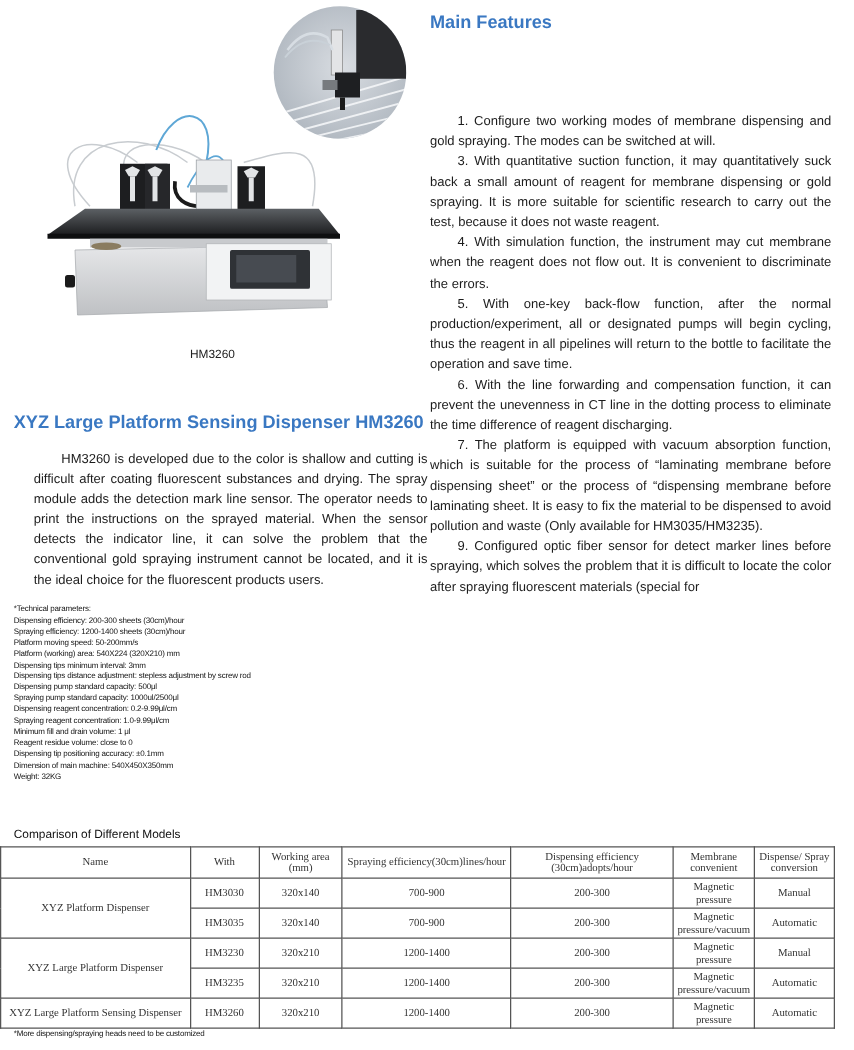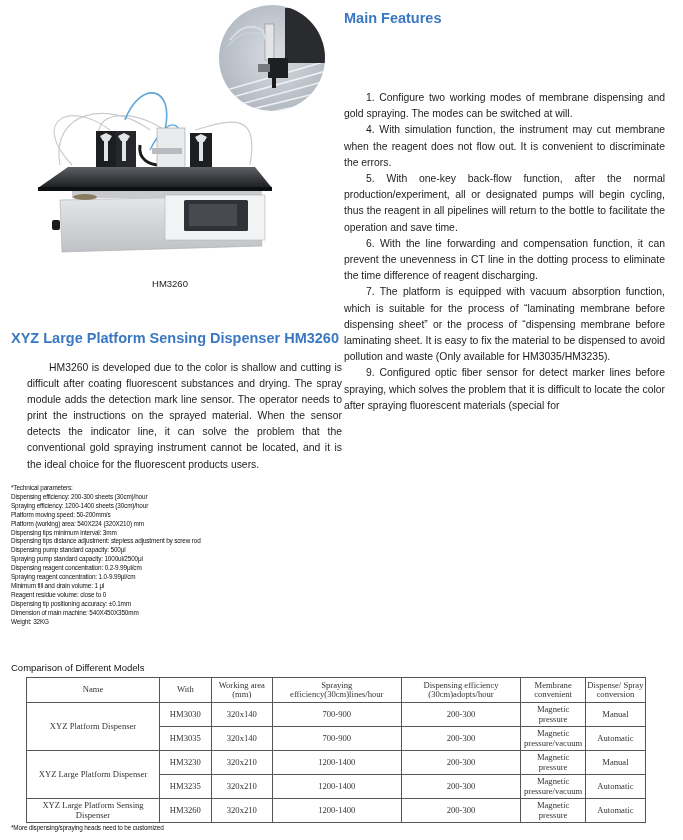--- a/index.html
+++ b/index.html
@@ -19,21 +19,21 @@
   .params { position: absolute; left: 11px; top: 484px; width: 270px; font-size: 6.4px; line-height: 8.9px; color: #111; letter-spacing: -0.15px; }
   .params div { white-space: nowrap; }
 
   
   .features-title { position: absolute; left: 344px; top: 10px; font-size: 14.5px; color: #3a78c2; }
   .features { position: absolute; left: 344px; top: 58px; width: 321px; font-size: 10.4px; line-height: 16.2px; color: #1c1c1c; margin-top: 32px; }
   .features p { text-align: justify; text-indent: 22px; }
 
   
   .cmp-title { position: absolute; left: 11px; top: 662px; font-size: 9.5px; color: #111; }
-  table.cmp { position: absolute; left: 26px; top: 677px; width: 620px; border-collapse: collapse;
+  table.cmp { position: absolute; left: 0; top: 677px; width: 668px; border-collapse: collapse;
               font-family: "Liberation Serif", serif; font-size: 8.6px; color: #333; border: 1.6px solid #2a2a2a; }
   table.cmp th, table.cmp td { border: 1px solid #555; text-align: center; vertical-align: middle; padding: 0 1px; font-weight: normal; line-height: 9.5px; }
   table.cmp th { height: 25px; }
   table.cmp td { height: 24px; }
   .footnote { position: absolute; left: 11px; top: 824px; font-size: 6.4px; color: #111; letter-spacing: -0.15px; }
 </style>
 </head>
 <body>
 
 <div class="photo">
@@ -134,20 +134,21 @@
   <div>Minimum fill and drain volume: 1 μl</div>
   <div>Reagent residue volume: close to 0</div>
   <div>Dispensing tip positioning accuracy: ±0.1mm</div>
   <div>Dimension of main machine: 540X450X350mm</div>
   <div>Weight: 32KG</div>
 </div>
 
 <h2 class="features-title">Main Features</h2>
 <div class="features">
   <p>1. Configure two working modes of membrane dispensing and gold spraying. The modes can be switched at will.</p>
+  <p>3. With quantitative suction function, it may quantitatively suck back a small amount of reagent for membrane dispensing or gold spraying. It is more suitable for scientific research to carry out the test, because it does not waste reagent.</p>
   <p>4. With simulation function, the instrument may cut membrane when the reagent does not flow out. It is convenient to discriminate the errors.</p>
   <p>5. With one-key back-flow function, after the normal production/experiment, all or designated pumps will begin cycling, thus the reagent in all pipelines will return to the bottle to facilitate the operation and save time.</p>
   <p>6. With the line forwarding and compensation function, it can prevent the unevenness in CT line in the dotting process to eliminate the time difference of reagent discharging.</p>
   <p>7. The platform is equipped with vacuum absorption function, which is suitable for the process of “laminating membrane before dispensing sheet” or the process of “dispensing membrane before laminating sheet. It is easy to fix the material to be dispensed to avoid pollution and waste (Only available for HM3035/HM3235).</p>
   <p>9. Configured optic fiber sensor for detect marker lines before spraying, which solves the problem that it is difficult to locate the color after spraying fluorescent materials (special for</p>
 </div>
 
 <div class="cmp-title">Comparison of Different Models</div>
 <table class="cmp">
   <colgroup>

